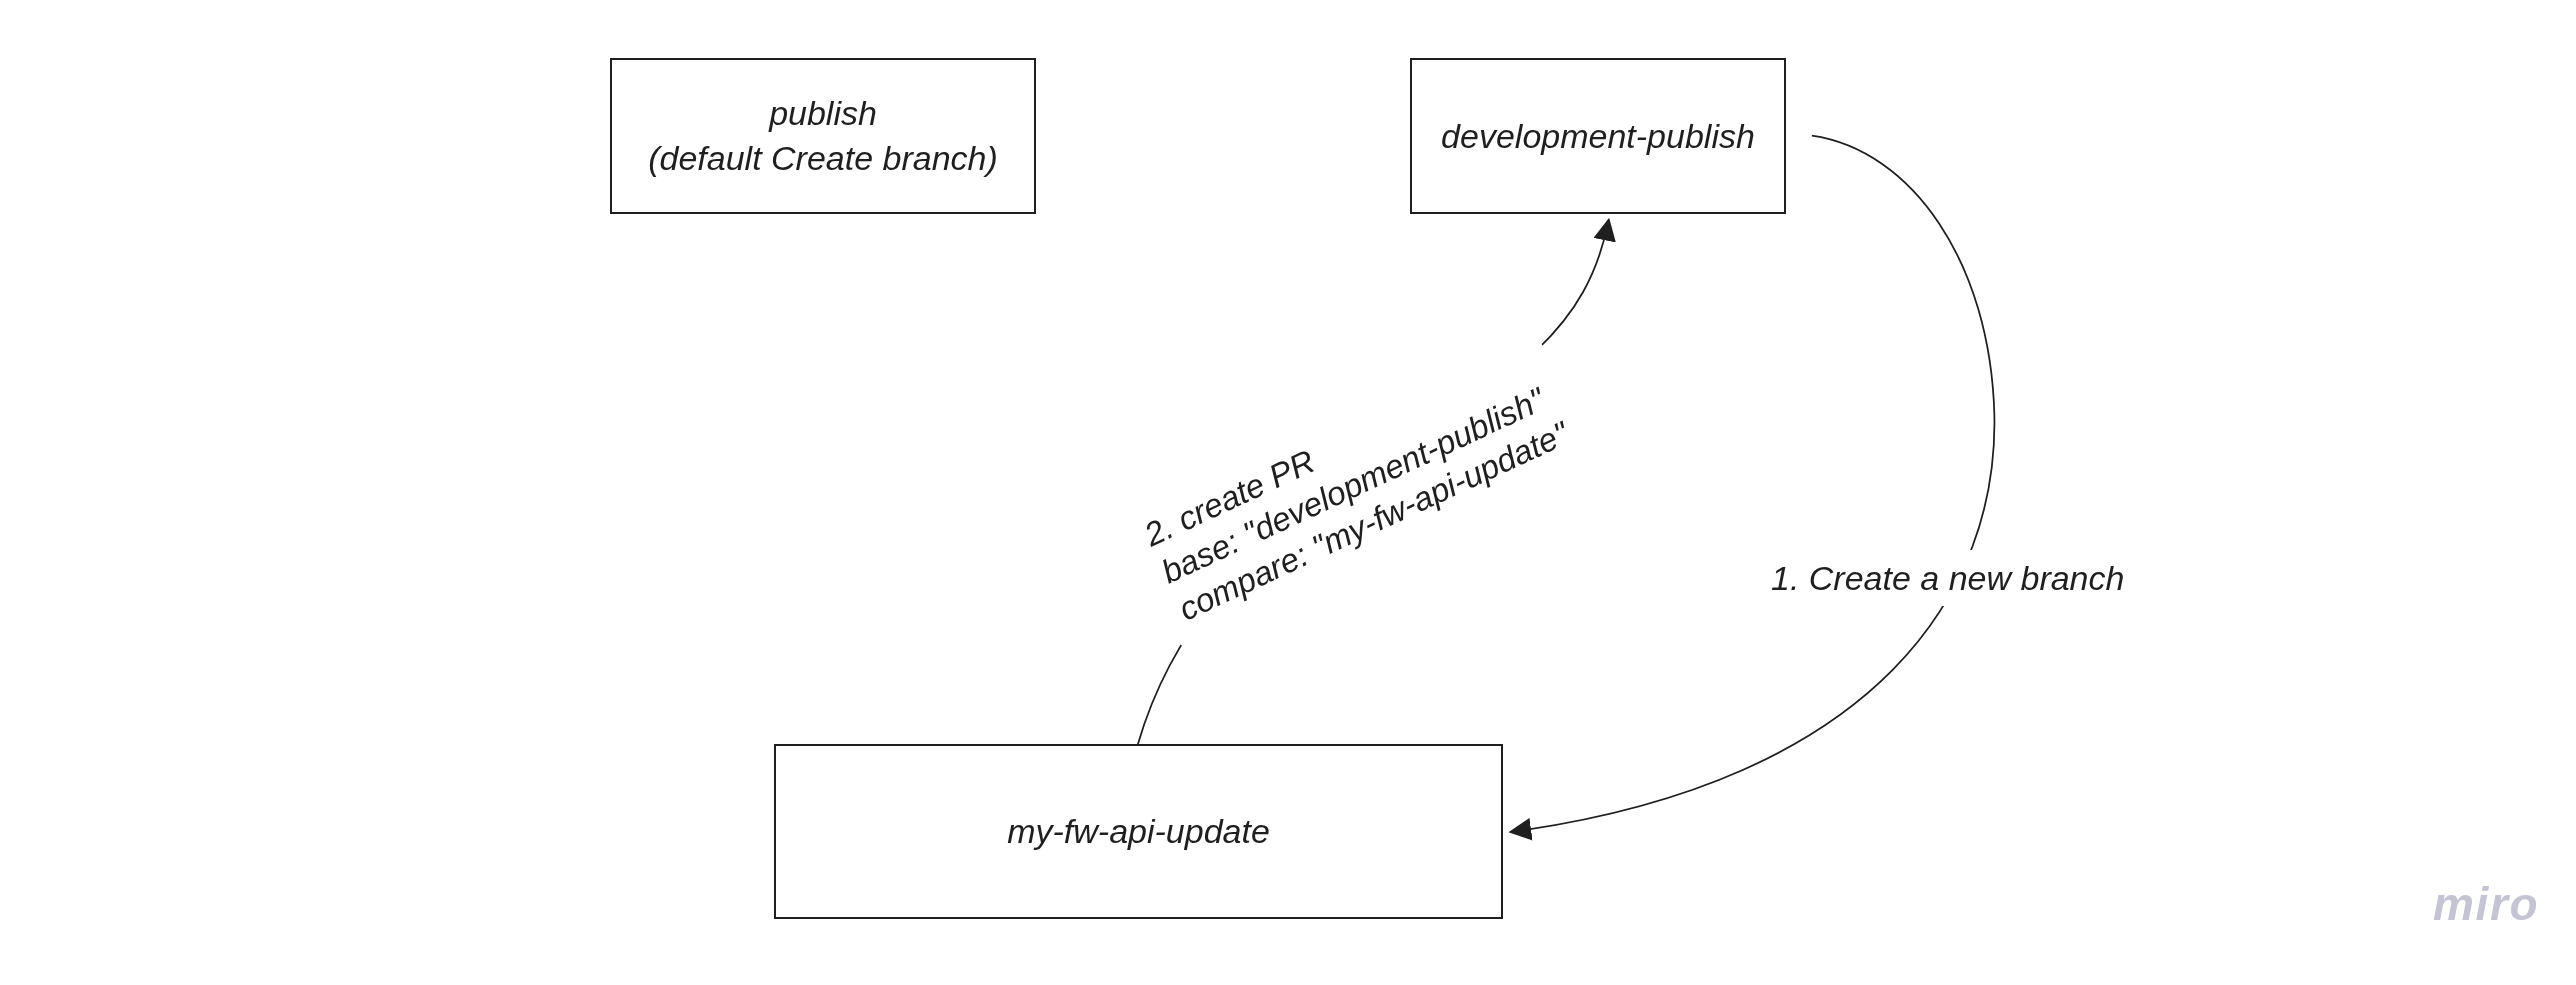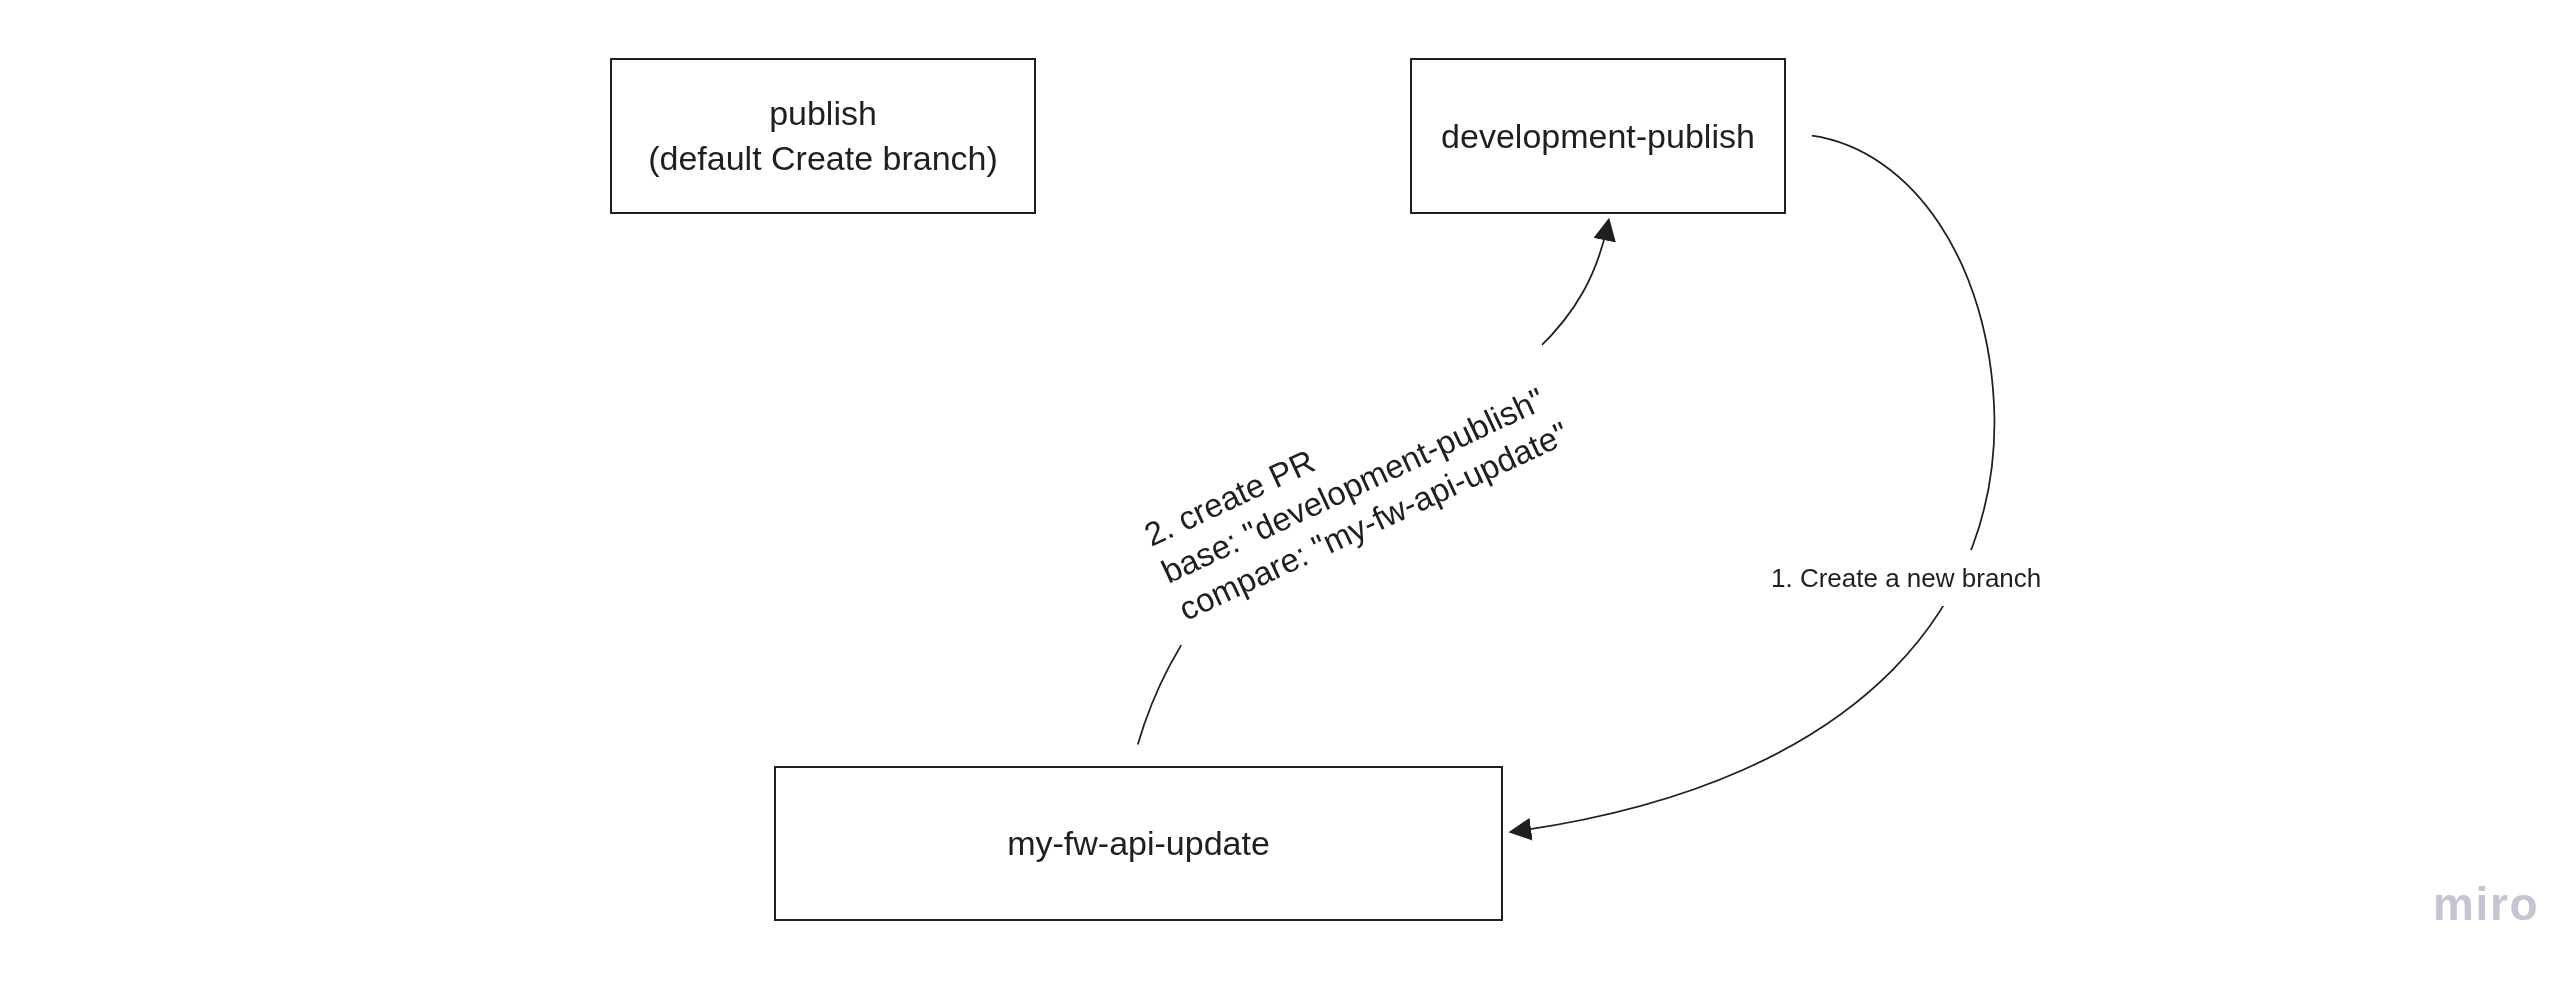--- a/index.html
+++ b/index.html
@@ -10,20 +10,21 @@
   }
   html,body{margin:0;padding:0;background:var(--background);}
   .canvas{
     position:relative;
     width:2576px;
     height:986px;
     background:var(--background);
     font-family:"Liberation Sans", sans-serif;
     color:var(--text);
     overflow:hidden;
+    font-style:italic;
   }
   .connectors{
     position:absolute;
     left:0;top:0;
     width:2576px;height:986px;
   }
   .connectors path.edge{
     fill:none;
     stroke:var(--line);
     stroke-width:2.2;
@@ -41,31 +42,31 @@
     flex-direction:column;
     align-items:center;
     justify-content:center;
     text-align:center;
     font-size:34px;
     line-height:45px;
     white-space:nowrap;
   }
   .node-publish{left:610px;top:58px;width:426px;height:156px;}
   .node-development-publish{left:1410px;top:58px;width:376px;height:156px;}
-  .node-my-fw-api-update{left:774px;top:744px;width:729px;height:155px;margin-top:22px;}
+  .node-my-fw-api-update{left:774px;top:744px;width:729px;height:175px;}
   .edge-label{
     position:absolute;
     background:var(--background);
     white-space:nowrap;
   }
   .edge-label-create-branch{
     left:1755px;
     top:550px;
     padding:8px 16px;
-    font-size:26px;
+    font-size:34px;
     line-height:40px;
     text-align:center;
   }
   .edge-label-create-pr{
     left:1120px;
     top:514px;
     padding:11px 14.3px;
     font-size:33px;
     line-height:41px;
     transform:rotate(-25deg);

